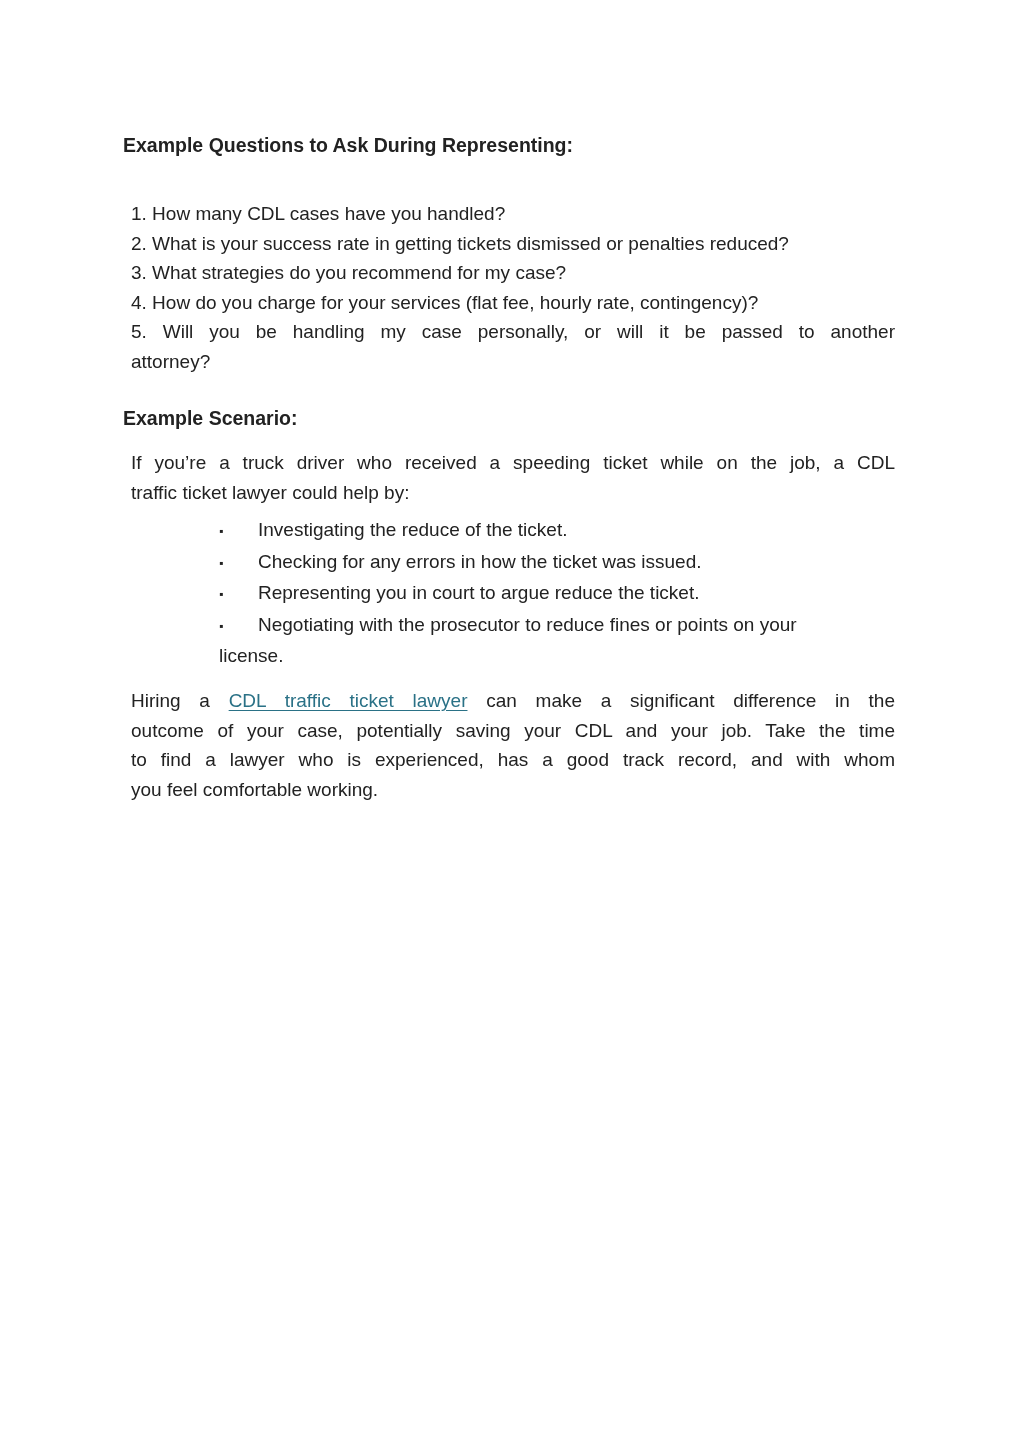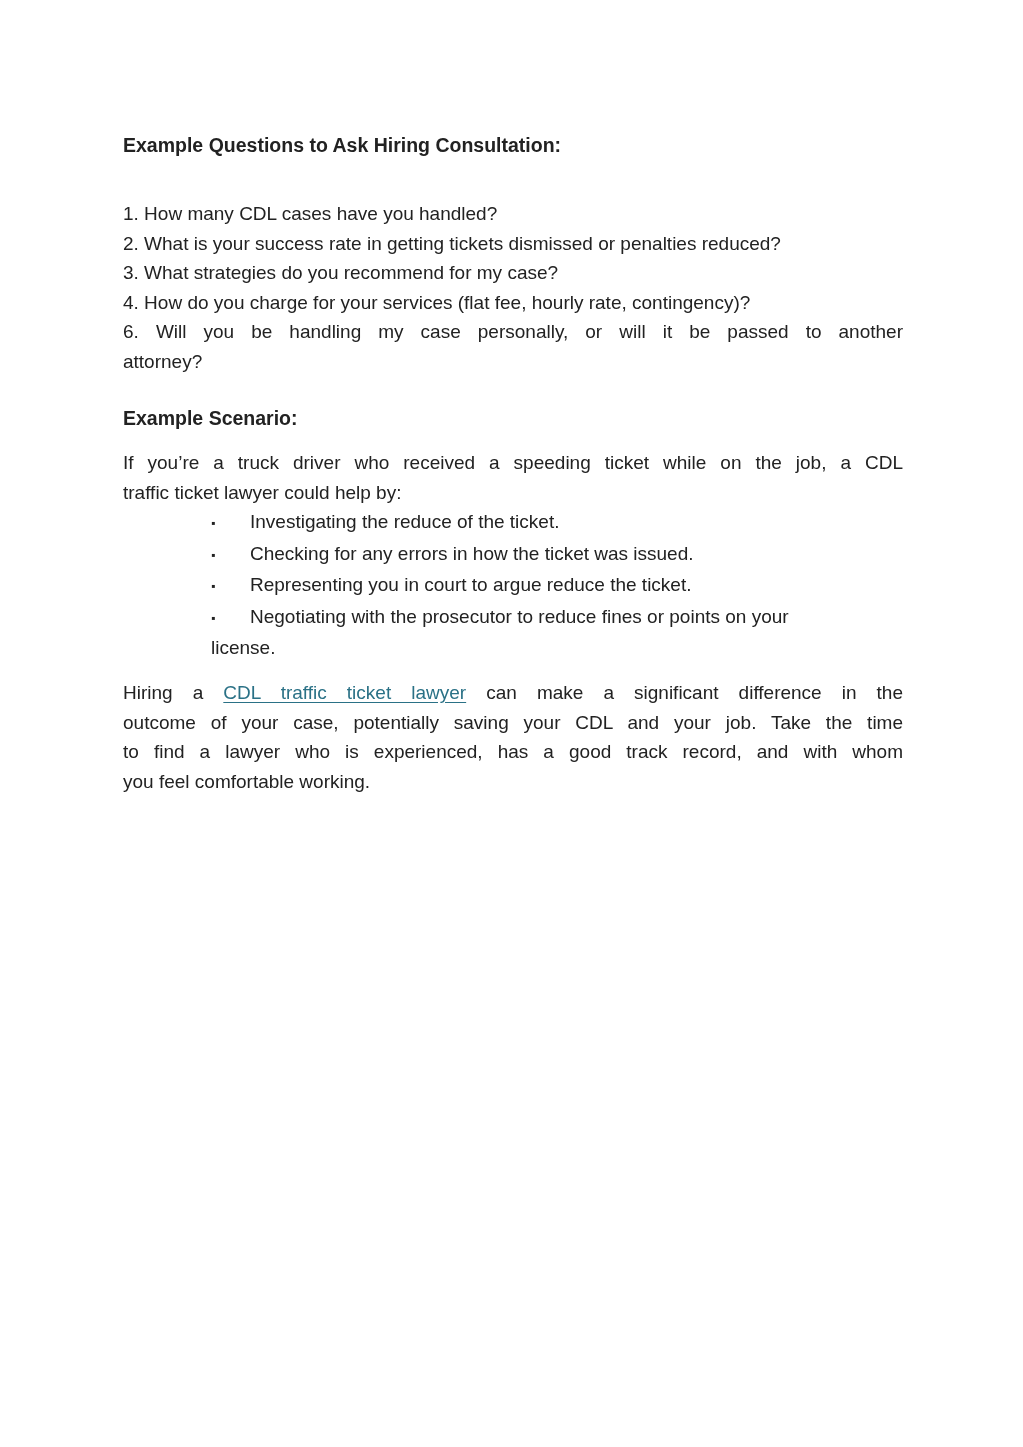--- a/index.html
+++ b/index.html
@@ -18,21 +18,21 @@
     left: 123px;
     top: 0;
     width: 780px;
   }
   .heading {
     font-size: 19.5px;
     font-weight: bold;
     line-height: 29.5px;
     color: var(--text, #222222);
   }
-  .par { margin: 0; }
+  .par { margin: 8px; }
   .line {
     font-size: 19px;
     line-height: 29.5px;
     white-space: normal;
   }
   
   .jline {
     text-align: justify;
     -moz-text-align-last: justify;
     text-align-last: justify;
@@ -59,28 +59,28 @@
   .m-intro{ margin-top: 14.5px; }
   .m-h3   { margin-top: 15.5px; }
   .m-conc { margin-top: 15.5px; }
 </style>
 </head>
 <body>
 
 <div class="page">
   <div class="content">
 
-    <div class="heading m-h1">Example Questions to Ask Hiring Consultation:</div>
+    <div class="heading m-h1">Example Questions to Ask During Representing:</div>
 
     <div class="par m-list">
       <div class="line">1. How many CDL cases have you handled?</div>
       <div class="line">2. What is your success rate in getting tickets dismissed or penalties reduced?</div>
       <div class="line">3. What strategies do you recommend for my case?</div>
       <div class="line">4. How do you charge for your services (flat fee, hourly rate, contingency)?</div>
-      <div class="line jline">6. Will you be handling my case personally, or will it be passed to another</div>
+      <div class="line jline">5. Will you be handling my case personally, or will it be passed to another</div>
       <div class="line">attorney?</div>
     </div>
 
     <div class="heading m-h2">Example Scenario:</div>
 
     <div class="par m-intro">
       <div class="line jline">If you’re a truck driver who received a speeding ticket while on the job, a CDL</div>
       <div class="line">traffic ticket lawyer could help by:</div>
     </div>
 

